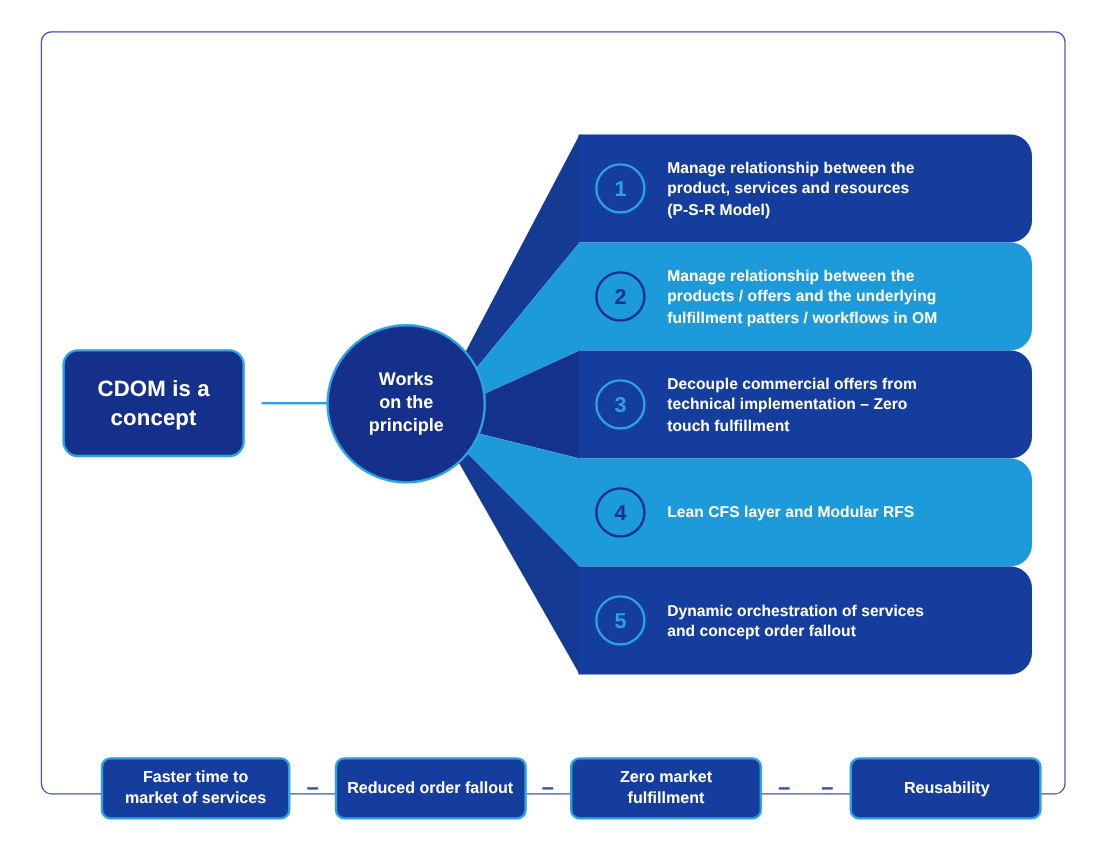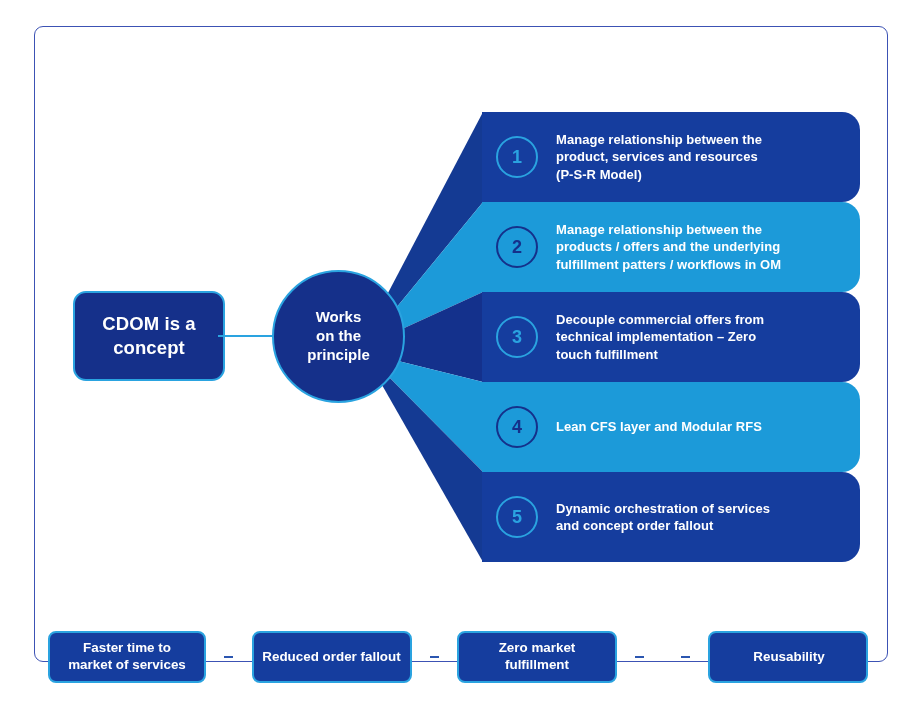--- a/index.html
+++ b/index.html
@@ -34,21 +34,21 @@
   #fan-svg {
     position: absolute;
     left: 0; top: 0;
     width: 915px; height: 710px;
     pointer-events: none;
   }
 
   
   #concept-box {
     position: absolute;
-    left: 73px;
+    left: 52px;
     top: 291px;
     width: 152px;
     height: 90px;
     background: #15308a;
     border: 2px solid #2aa3e0;
     border-radius: 13px;
     display: flex;
     align-items: center;
     justify-content: center;
     text-align: center;
@@ -153,21 +153,21 @@
     font-size: 13.4px;
     font-weight: bold;
     line-height: 1.25;
     display: flex;
     align-items: center;
     justify-content: center;
     text-align: center;
     padding: 0 8px;
     height: 52px;
   }
-  .benefit.b1 { flex: 0 0 158px; }
+  .benefit.b1 { flex: 0 0 158px; margin-left: 36px; }
   .benefit.b2 { flex: 0 0 160px; }
   .benefit.b3 { flex: 0 0 160px; }
   .benefit.b4 { flex: 0 0 172px; }
   .benefit.b5 { flex: 0 0 160px; padding-left: 10px; }
   .benefit-gap {
     flex: 1 1 auto;
     display: flex;
     align-items: center;
     justify-content: center;
   }

